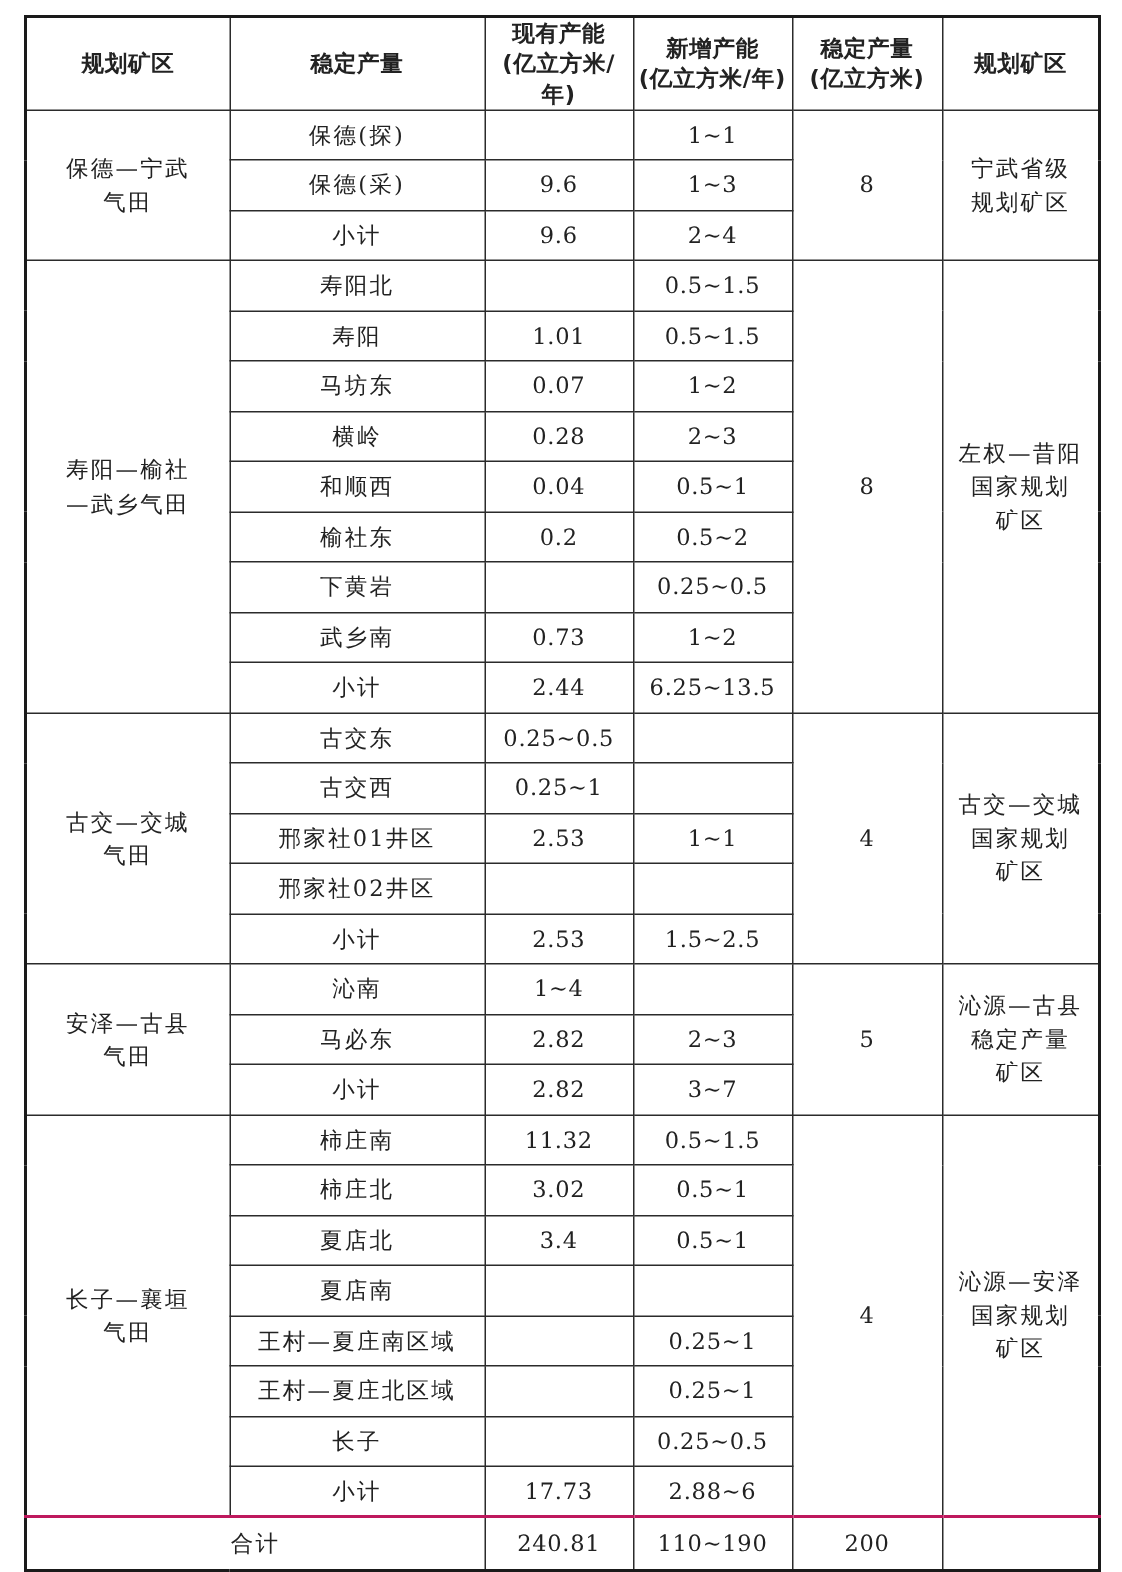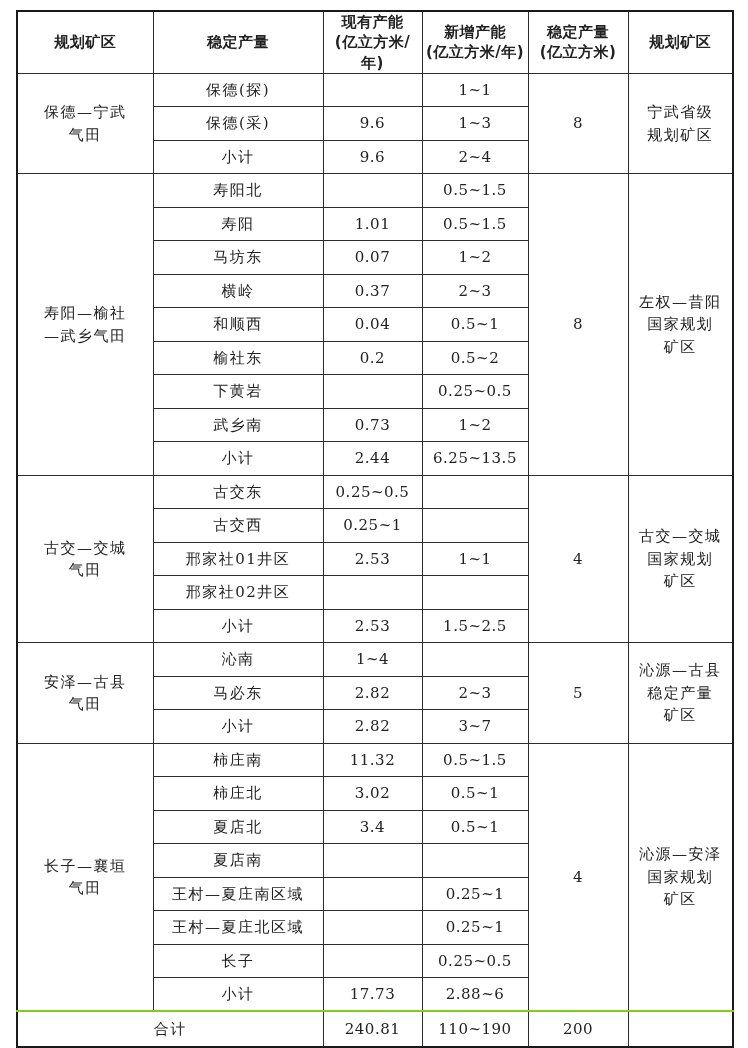--- a/index.html
+++ b/index.html
@@ -46,21 +46,21 @@
   }
   tbody tr { height: 33.5px; }
   td {
     font-family: "DejaVu Serif", "Liberation Serif", serif;
     font-size: 15px;
     line-height: 1.5;
     letter-spacing: 1.5px;
   }
   td.num-cell { letter-spacing: 0.5px; }
   tr.total-row { height: 36px; }
-  tr.total-row td { border-top: 2px solid #84cc16; }
+  tr.total-row td { border-top: 2px solid #be185d; }
 </style>
 </head>
 <body>
 
 <div class="page">
   <table class="capacity-table">
     <colgroup>
       <col class="c1">
         <col class="c2">
         <col class="c3">
@@ -118,21 +118,21 @@
           <td class="num-cell">1.01</td>
           <td class="num-cell">0.5~1.5</td>
         </tr>
         <tr>
           <td class="block-cell">马坊东</td>
           <td class="num-cell">0.07</td>
           <td class="num-cell">1~2</td>
         </tr>
         <tr>
           <td class="block-cell">横岭</td>
-          <td class="num-cell">0.37</td>
+          <td class="num-cell">0.28</td>
           <td class="num-cell">2~3</td>
         </tr>
         <tr>
           <td class="block-cell">和顺西</td>
           <td class="num-cell">0.04</td>
           <td class="num-cell">0.5~1</td>
         </tr>
         <tr>
           <td class="block-cell">榆社东</td>
           <td class="num-cell">0.2</td>

